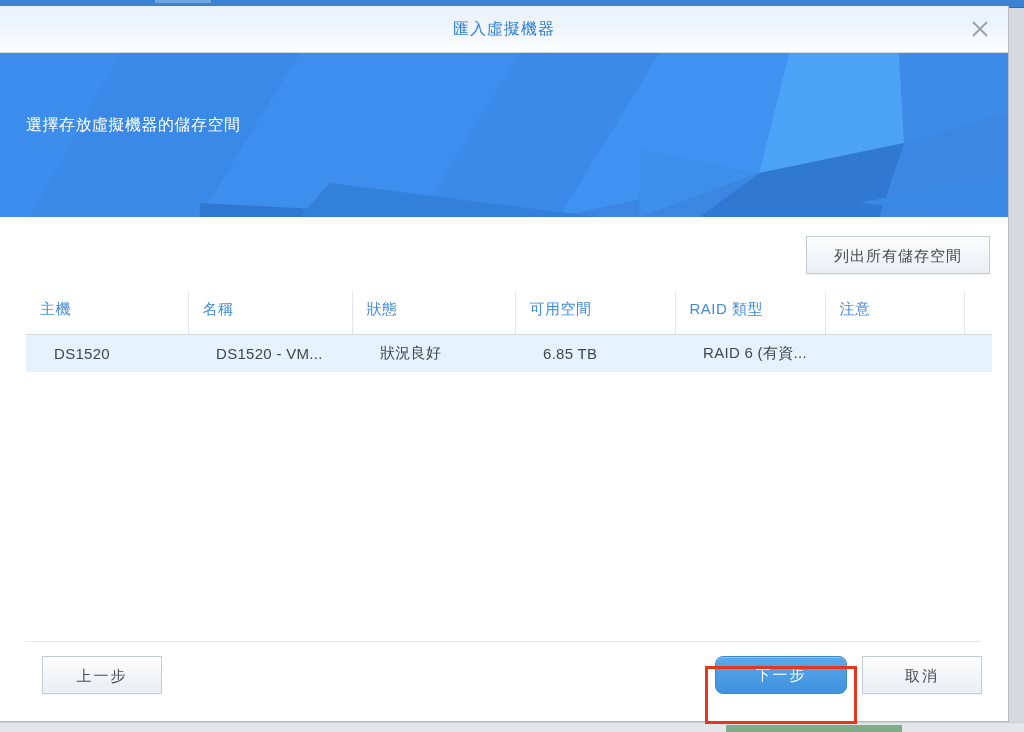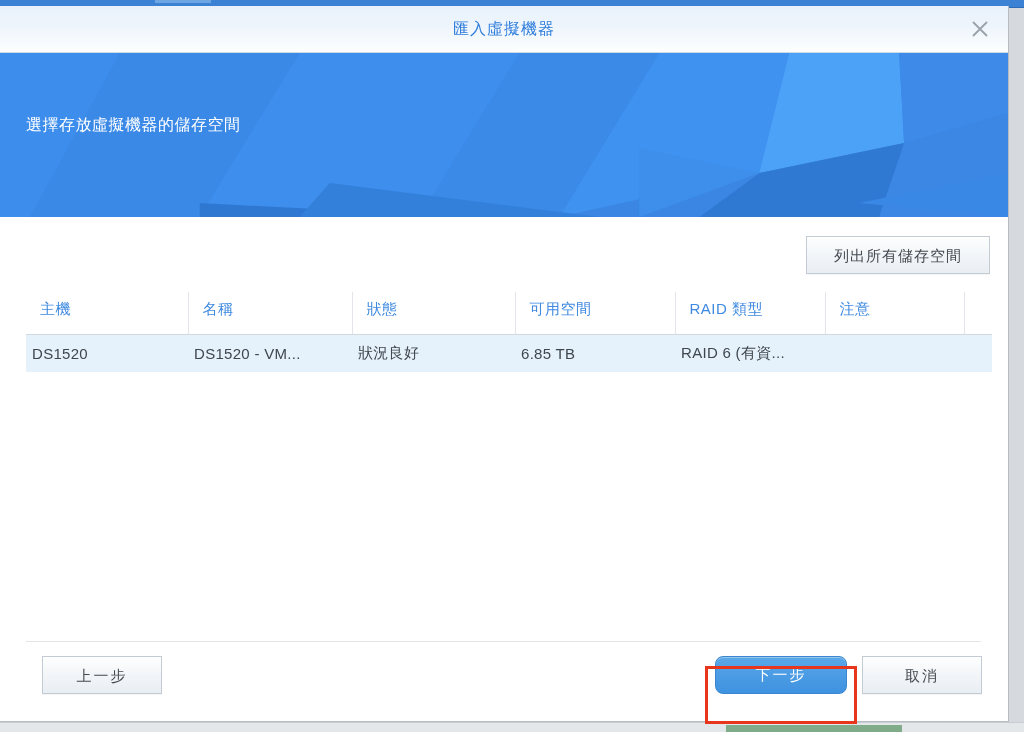--- a/index.html
+++ b/index.html
@@ -167,21 +167,21 @@
     border-right: 1px solid #e2e6ea;
     letter-spacing: 0.5px;
     vertical-align: middle;
     white-space: nowrap;
     overflow: hidden;
   }
   #storage-table thead th:last-child { border-right: none; }
 
   #storage-table tbody td {
     height: 37px;
-    padding: 0 0 0 6px;
+    padding: 0 0 0 28px;
     color: #3f464d;
     vertical-align: middle;
     white-space: nowrap;
     overflow: hidden;
     letter-spacing: 0.3px;
   }
   #storage-table tbody tr.selected td {
     background: #e6f2fb;
   }
   td.status-ok { color: #5ab14a; }

